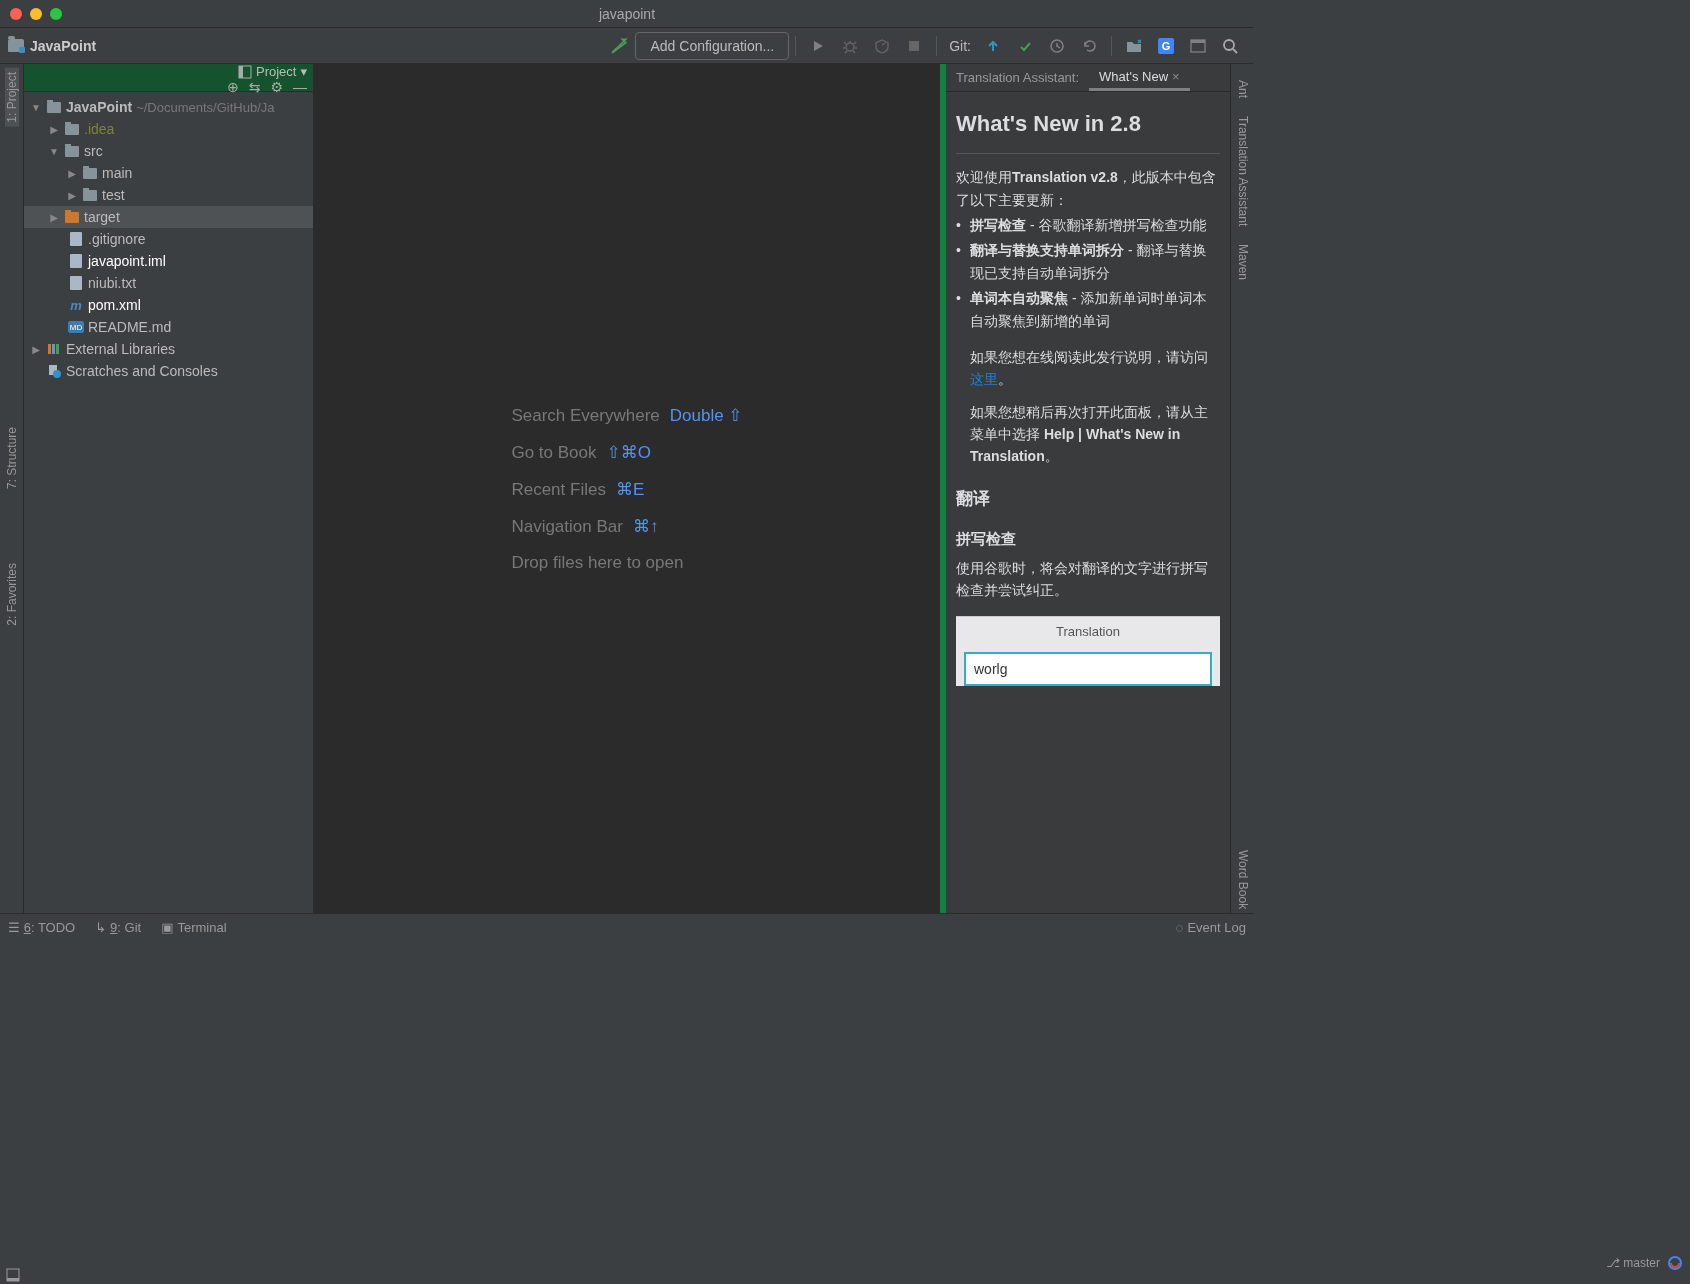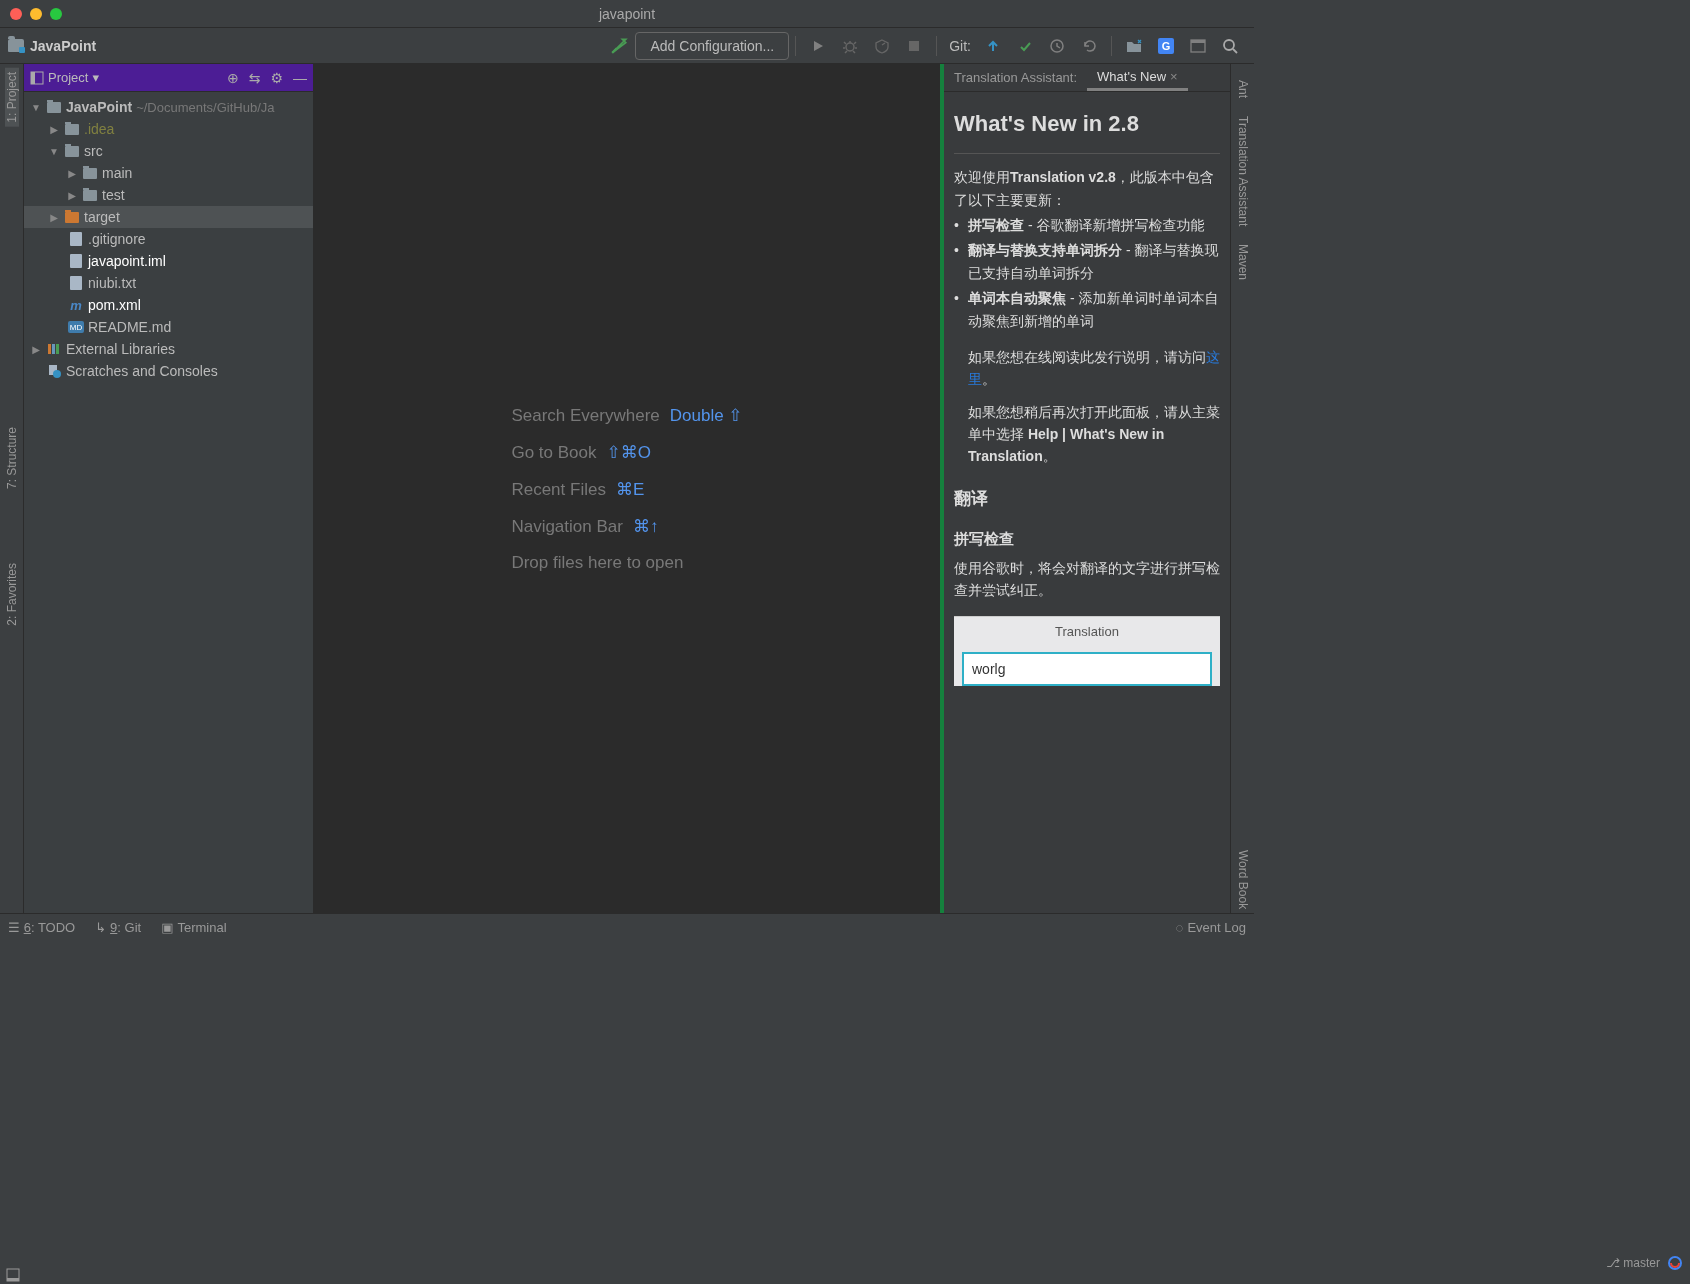--- a/index.html
+++ b/index.html
@@ -31,21 +31,21 @@
 
 .main { display: flex; height: calc(100% - 28px - 36px - 28px - 10px); }
 
 
 .stripe-left { width: 24px; background: #3c3f41; border-right: 1px solid #2b2b2b; display: flex; flex-direction: column; align-items: center; padding-top: 4px; gap: 18px; }
 .stripe-btn { writing-mode: vertical-rl; transform: rotate(180deg); font-size: 12px; color: #999; cursor: pointer; display: flex; align-items: center; gap: 4px; padding: 4px 0; }
 .stripe-btn.active { background: #4e5254; }
 
 
 .project-pane { width: 290px; background: #3b3f41; border-right: 1px solid #2b2b2b; display: flex; flex-direction: column; }
-.project-header { height: 28px; display: flex; align-items: center; padding: 0 6px; border-bottom: 1px solid #2b2b2b; background: #4c1d95; }
+.project-header { height: 28px; display: flex; align-items: flex-end; padding: 0 6px; border-bottom: 1px solid #2b2b2b; background: #14532d; flex-direction: column; }
 .ph-label { color: #bbb; font-size: 13px; font-weight: 500; flex: 1; display: flex; align-items: center; gap: 4px; }
 .ph-actions { display: flex; gap: 10px; }
 .ph-action { color: #aaa; cursor: pointer; font-size: 14px; }
 .tree { flex: 1; overflow: auto; padding-top: 4px; font-size: 14px; }
 .tree-row { display: flex; align-items: center; height: 22px; padding-left: 6px; cursor: pointer; white-space: nowrap; }
 .tree-row.sel { background: #4e5254; }
 .arrow { width: 12px; display: inline-block; color: #888; font-size: 10px; text-align: center; }
 .ti { width: 16px; height: 16px; margin: 0 4px; display: inline-flex; align-items: center; justify-content: center; }
 .folder { background: #87939A; width: 14px; height: 11px; border-radius: 1px; position: relative; }
 .folder::before { content: ''; position: absolute; top: -2px; left: 0; width: 6px; height: 2px; background: #87939A; }
@@ -57,21 +57,21 @@
 .bold { font-weight: bold; }
 .tree-path { color: #787878; font-size: 13px; margin-left: 4px; }
 
 
 .editor { flex: 1; background: #2b2b2b; display: flex; align-items: center; justify-content: center; }
 .editor-hints { text-align: left; }
 .hint { font-size: 17px; color: #787878; margin: 16px 0; }
 .hint .shortcut { color: #5394ec; margin-left: 10px; }
 
 
-.right-panel { width: 290px; background: #393b3d; border-left: 4px solid #15803d; display: flex; flex-direction: column; }
+.right-panel { width: 290px; background: #393b3d; border-left: 6px solid #15803d; display: flex; flex-direction: column; }
 .rp-tabs { display: flex; border-bottom: 1px solid #2b2b2b; height: 28px; align-items: stretch; }
 .rp-tab { padding: 0 10px; display: flex; align-items: center; font-size: 13px; color: #999; cursor: pointer; gap: 4px; }
 .rp-tab.active { color: #ddd; border-bottom: 3px solid #808080; }
 .rp-content { flex: 1; overflow: auto; padding: 14px 10px; font-size: 14px; line-height: 1.6; color: #ddd; }
 .rp-content h1 { font-size: 22px; font-weight: bold; margin-bottom: 12px; border-bottom: 1px solid #555; padding-bottom: 12px; }
 .rp-content h2 { font-size: 17px; font-weight: bold; margin: 18px 0 8px; font-family: Liberation Mono, monospace; }
 .rp-content h3 { font-size: 15px; font-weight: bold; margin: 14px 0 6px; }
 .ul { list-style: none; padding-left: 0; }
 .ul li { position: relative; padding-left: 14px; margin: 3px 0; }
 .ul li::before { content: '•'; position: absolute; left: 0; }

